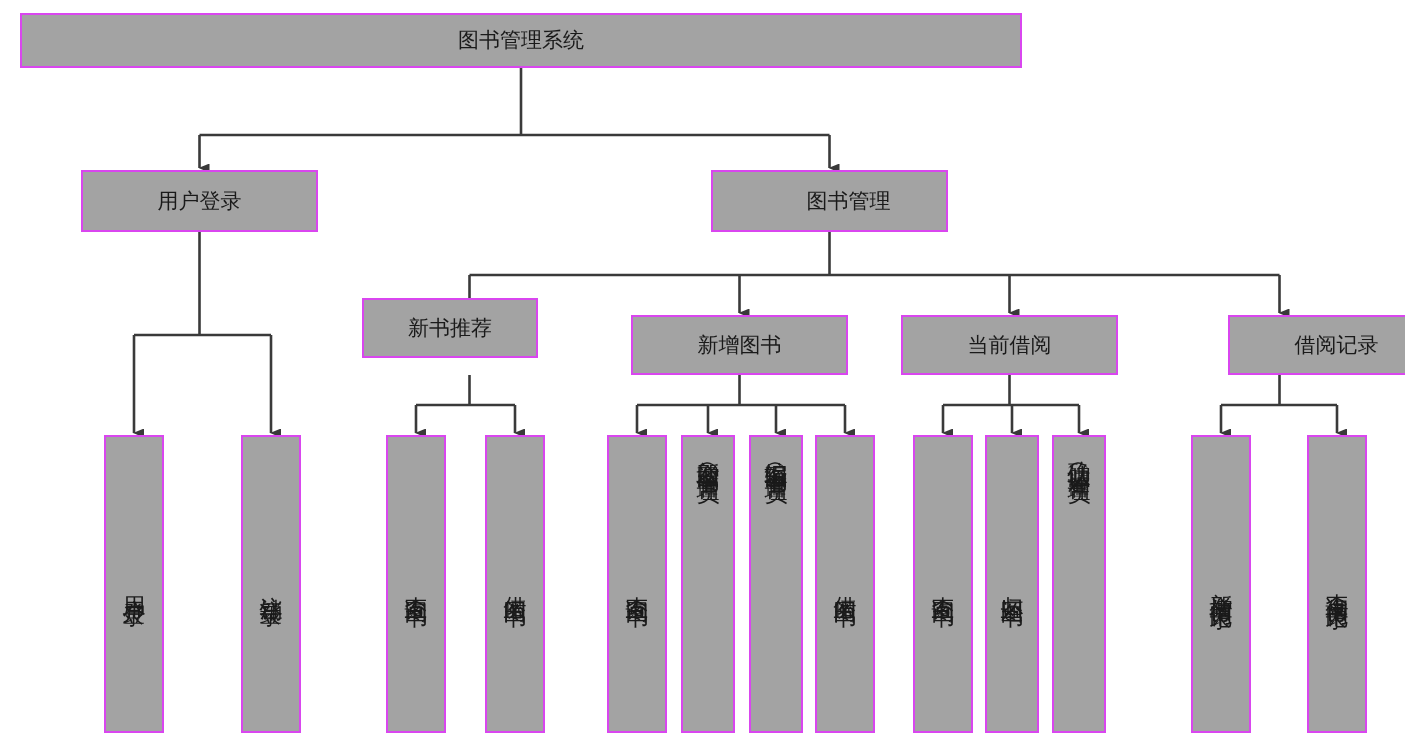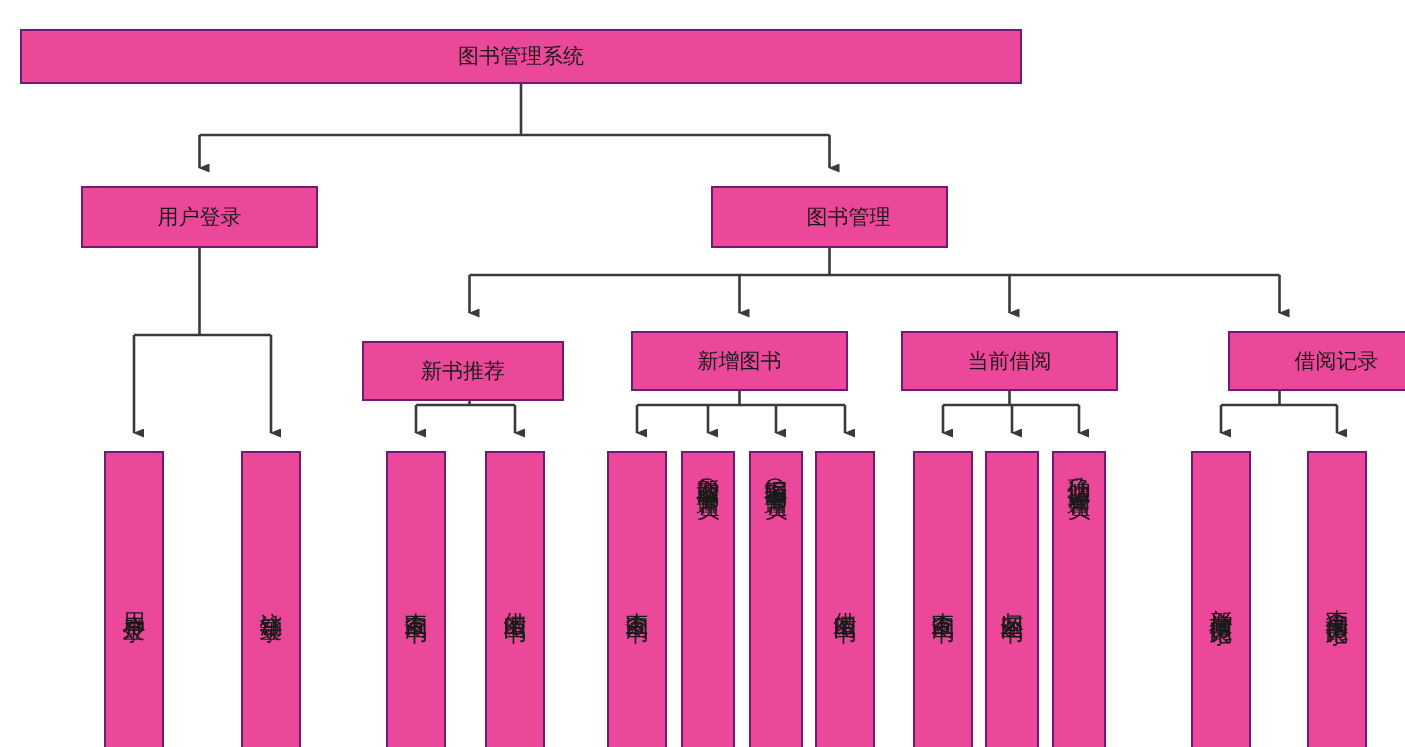--- a/index.html
+++ b/index.html
@@ -22,27 +22,26 @@
     position: absolute;
     left: 0;
     top: 0;
     width: 1405px;
     height: 747px;
     pointer-events: none;
   }
   .node {
     position: absolute;
     box-sizing: border-box;
-    background: #ec4899;
-    border: 2px solid #701a75;
+    background: #a3a3a3;
+    border: 2px solid #d946ef;
     display: flex;
     align-items: center;
     justify-content: center;
     color: #1a1a1a;
-    margin-top: 16px;
   }
   .node .node-label {
     display: block;
     text-align: center;
     line-height: 1.18;
     white-space: nowrap;
   }
   
   .node.root {
     border-width: 2px;
@@ -131,21 +130,21 @@
   <div id="nodes-layer">
       <div class="node root branch" style="left: 20px; top: 13px; width: 1002px; height: 55px;">
         <span class="node-label">图书管理系统</span>
       </div>
       <div class="node branch" style="left: 81px; top: 170px; width: 237px; height: 62px;">
         <span class="node-label">用户登录</span>
       </div>
       <div class="node branch" style="left: 711px; top: 170px; width: 237px; height: 62px; padding-left: 38px;">
         <span class="node-label">图书管理</span>
       </div>
-      <div class="node branch" style="left: 362px; top: 325px; width: 202px; height: 60px;">
+      <div class="node branch" style="left: 362px; top: 298px; width: 176px; height: 60px;">
         <span class="node-label">新书推荐</span>
       </div>
       <div class="node branch" style="left: 631px; top: 315px; width: 217px; height: 60px;">
         <span class="node-label">新增图书</span>
       </div>
       <div class="node branch" style="left: 901px; top: 315px; width: 217px; height: 60px;">
         <span class="node-label">当前借阅</span>
       </div>
       <div class="node branch" style="left: 1228px; top: 315px; width: 217px; height: 60px;">
         <span class="node-label">借阅记录</span>

